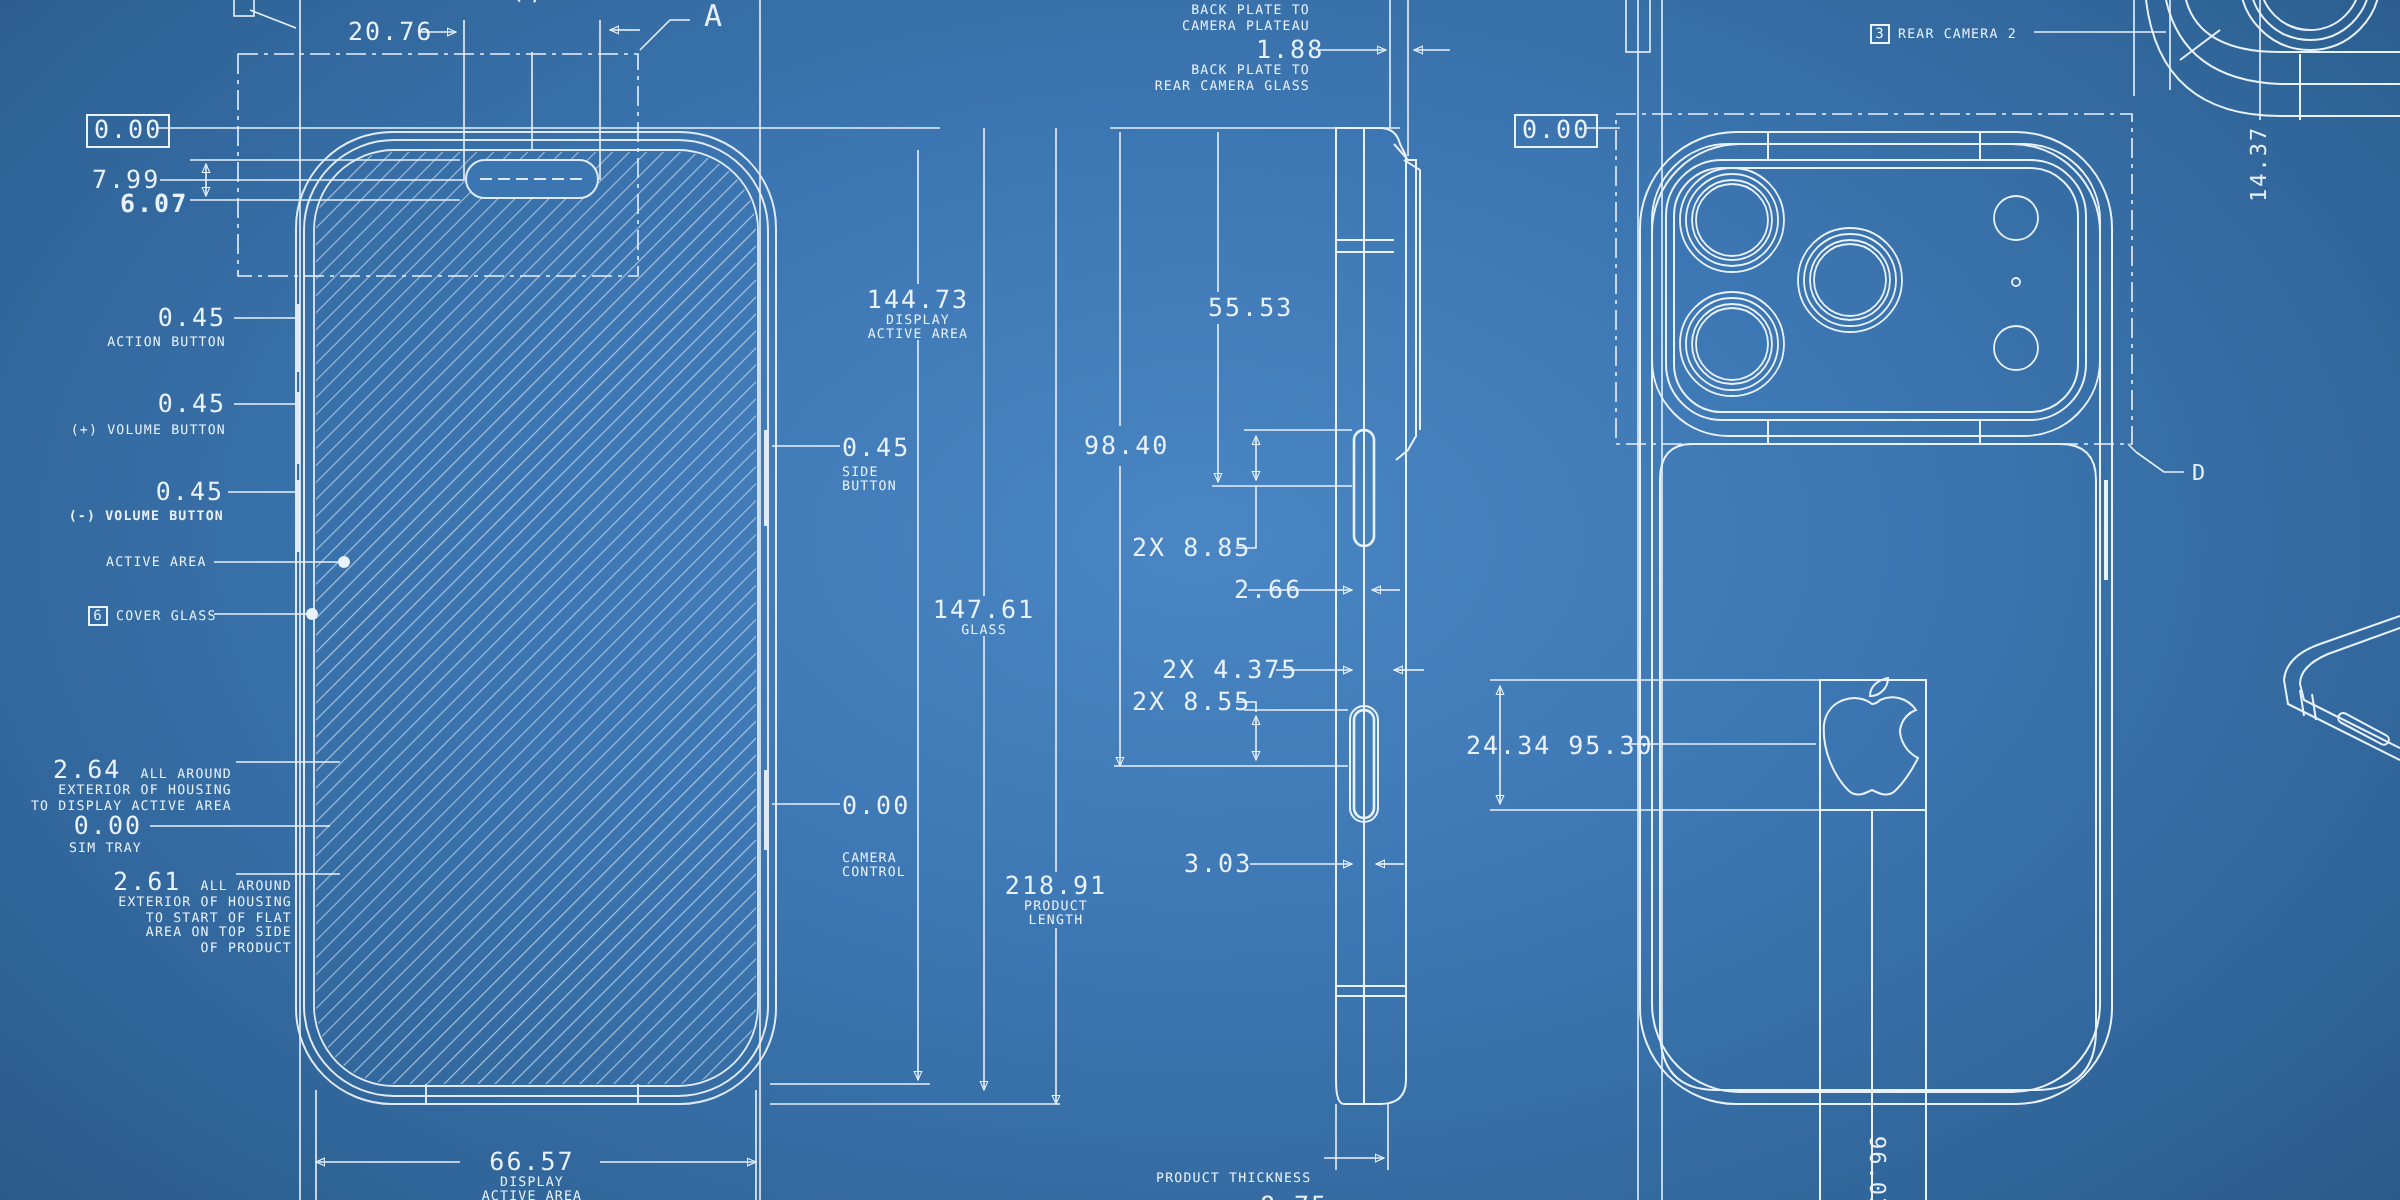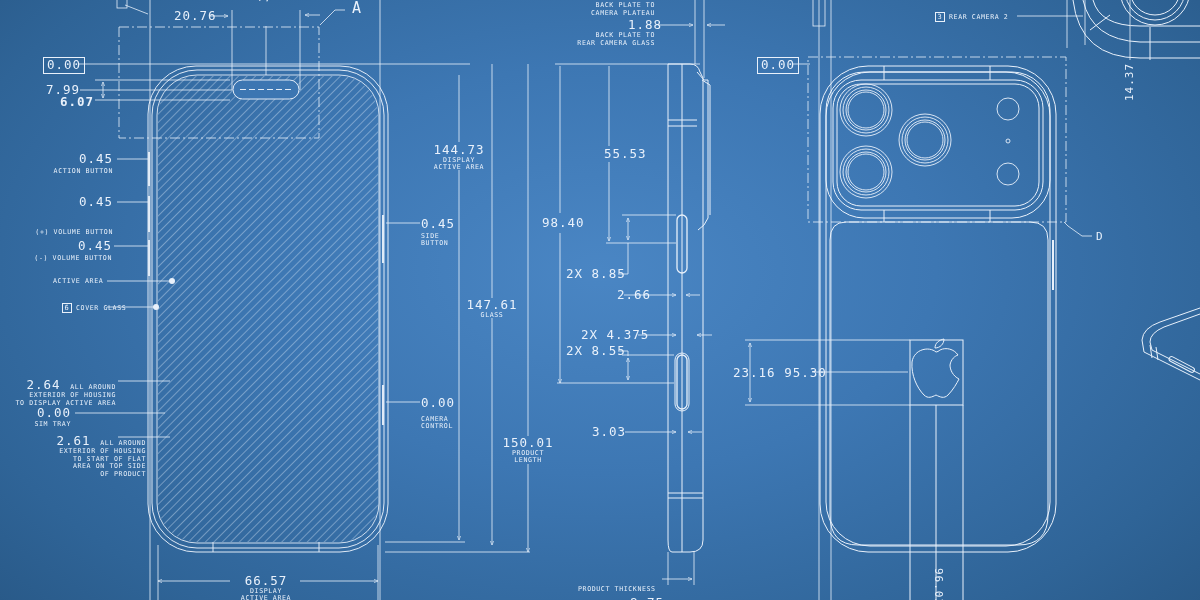--- a/index.html
+++ b/index.html
@@ -225,28 +225,28 @@
 <div class="t num box" style="left:43px;top:57px;">0.00</div>
 <div class="t num" style="left:46px;top:84px;">7.99</div>
 <div class="t num" style="left:60px;top:96px;font-weight:bold;">6.07</div>
 
 <div class="t right" style="right:1087px;top:153px;">
   <div class="num">0.45</div>
   <div class="cap" style="margin-top:2px;">ACTION BUTTON</div>
 </div>
 <div class="t right" style="right:1087px;top:196px;">
   <div class="num">0.45</div>
-  <div class="cap" style="margin-top:20px;">(+) VOLUME BUTTON</div>
+  <div class="cap" style="margin-top:3px;">(+) VOLUME BUTTON</div>
 </div>
 <div class="t right" style="right:1088px;top:240px;">
   <div class="num">0.45</div>
-  <div class="cap" style="margin-top:2px;">(-) VOLUME BUTTON</div>
+  <div class="cap" style="margin-top:2px;font-weight:bold;">(-) VOLUME BUTTON</div>
 </div>
 <div class="t cap" style="left:53px;top:278px;">ACTIVE AREA</div>
-<div class="t cap" style="left:44px;top:303px;padding-left:18px;"><span class="tag">6</span><span>COVER GLASS</span></div>
+<div class="t cap" style="left:26px;top:303px;padding-left:18px;"><span class="tag">6</span><span>COVER GLASS</span></div>
 
 <div class="t right" style="right:1084px;top:376px;">
   <div><span class="num">2.64</span> <span class="cap">ALL AROUND</span></div>
   <div class="cap">EXTERIOR OF HOUSING</div>
   <div class="cap">TO DISPLAY ACTIVE AREA</div>
 </div>
 <div class="t right" style="right:1129px;top:407px;">
   <div class="num">0.00</div>
   <div class="cap" style="margin-top:1px;">SIM TRAY</div>
 </div>
@@ -258,34 +258,34 @@
   <div class="cap">OF PRODUCT</div>
 </div>
 
 <div class="t" style="left:421px;top:218px;">
   <div class="num">0.45</div>
   <div class="cap" style="margin-top:2px;">SIDE</div>
   <div class="cap">BUTTON</div>
 </div>
 <div class="t" style="left:421px;top:397px;">
   <div class="num">0.00</div>
-  <div class="cap" style="margin-top:6px;">CAMERA</div>
+  <div class="cap" style="margin-top:16px;">CAMERA</div>
   <div class="cap">CONTROL</div>
 </div>
 <div class="t center" style="left:429px;top:144px;width:60px;">
   <div class="num">144.73</div>
   <div class="cap">DISPLAY</div>
   <div class="cap">ACTIVE AREA</div>
 </div>
 <div class="t center" style="left:462px;top:299px;width:60px;">
   <div class="num">147.61</div>
   <div class="cap">GLASS</div>
 </div>
 <div class="t center" style="left:498px;top:437px;width:60px;">
-  <div class="num">150.01</div>
+  <div class="num">218.91</div>
   <div class="cap">PRODUCT</div>
   <div class="cap">LENGTH</div>
 </div>
 <div class="t center" style="left:226px;top:575px;width:80px;">
   <div class="num">66.57</div>
   <div class="cap">DISPLAY</div>
   <div class="cap">ACTIVE AREA</div>
 </div>
 
 <div class="t right" style="right:545px;top:2px;">
@@ -304,16 +304,16 @@
 <div class="t num" style="left:581px;top:329px;">2X 4.375</div>
 <div class="t num" style="left:566px;top:345px;">2X 8.55</div>
 <div class="t num" style="left:592px;top:426px;">3.03</div>
 <div class="t num" style="left:630px;top:573px;margin-top:24px;">8.75</div>
 <div class="t cap" style="left:578px;top:586px;">PRODUCT THICKNESS</div>
 
 <div class="t num box" style="left:757px;top:57px;">0.00</div>
 <div class="t cap" style="left:935px;top:12px;"><span class="tag">3</span><span>REAR CAMERA 2</span></div>
 <div class="t num" style="left:1124px;top:101px;transform:rotate(-90deg);transform-origin:left top;font-size:11px;">14.37</div>
 <div class="t" style="left:1096px;top:231px;font-size:11px;">D</div>
-<div class="t num" style="left:733px;top:367px;">23.16 95.30</div>
+<div class="t num" style="left:733px;top:367px;">24.34 95.30</div>
 <div class="t num" style="left:944px;top:568px;transform:rotate(90deg);transform-origin:left top;font-size:11px;">96.03</div>
 
 </div>
 
 </body></html>

